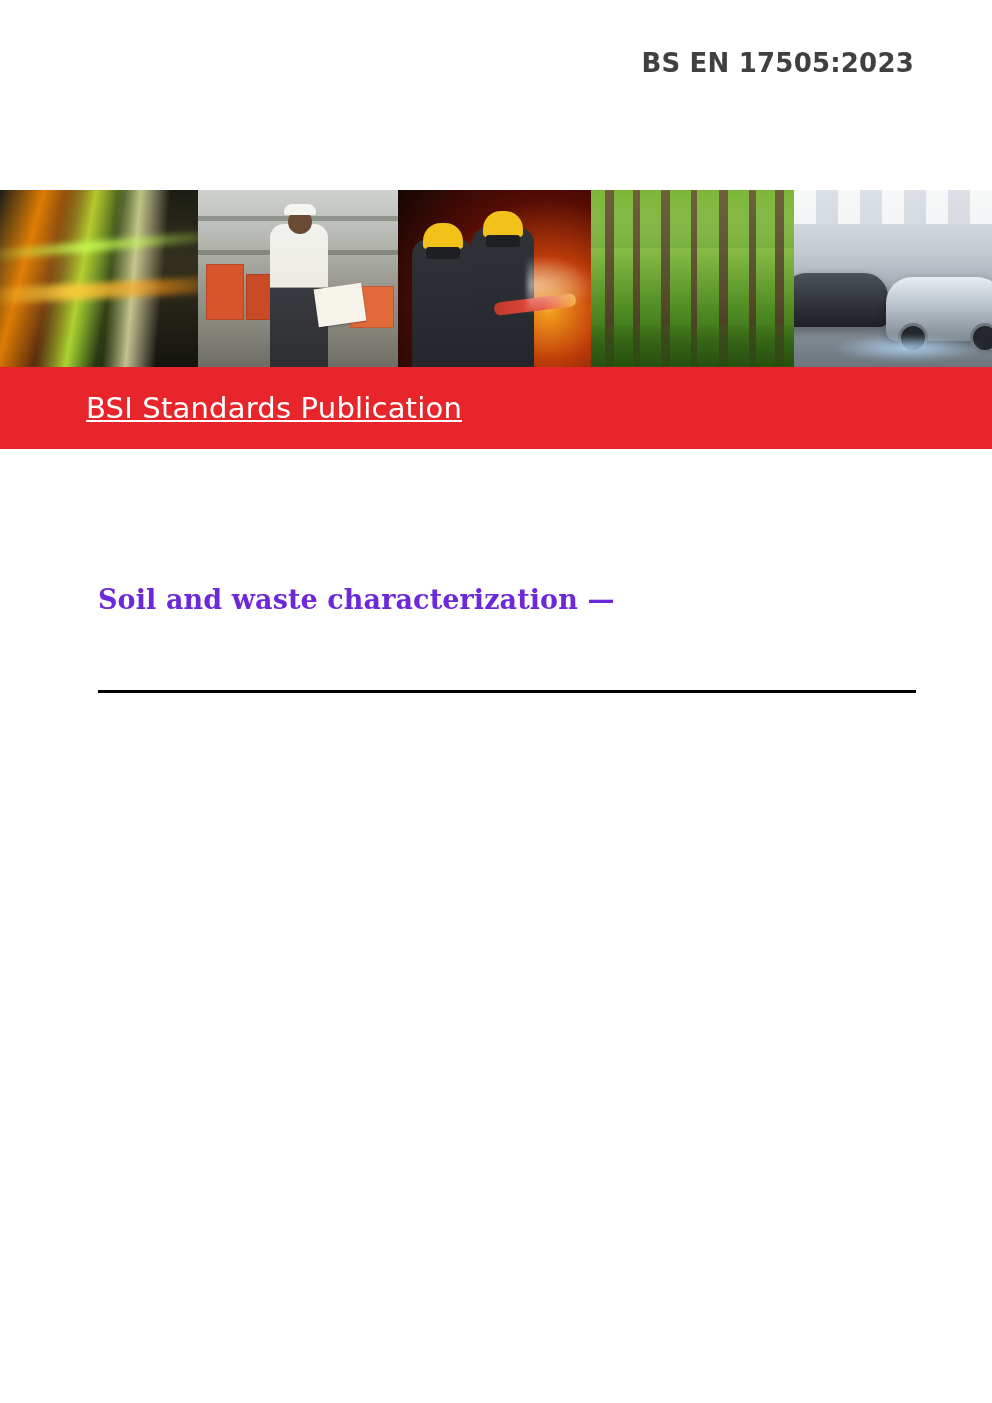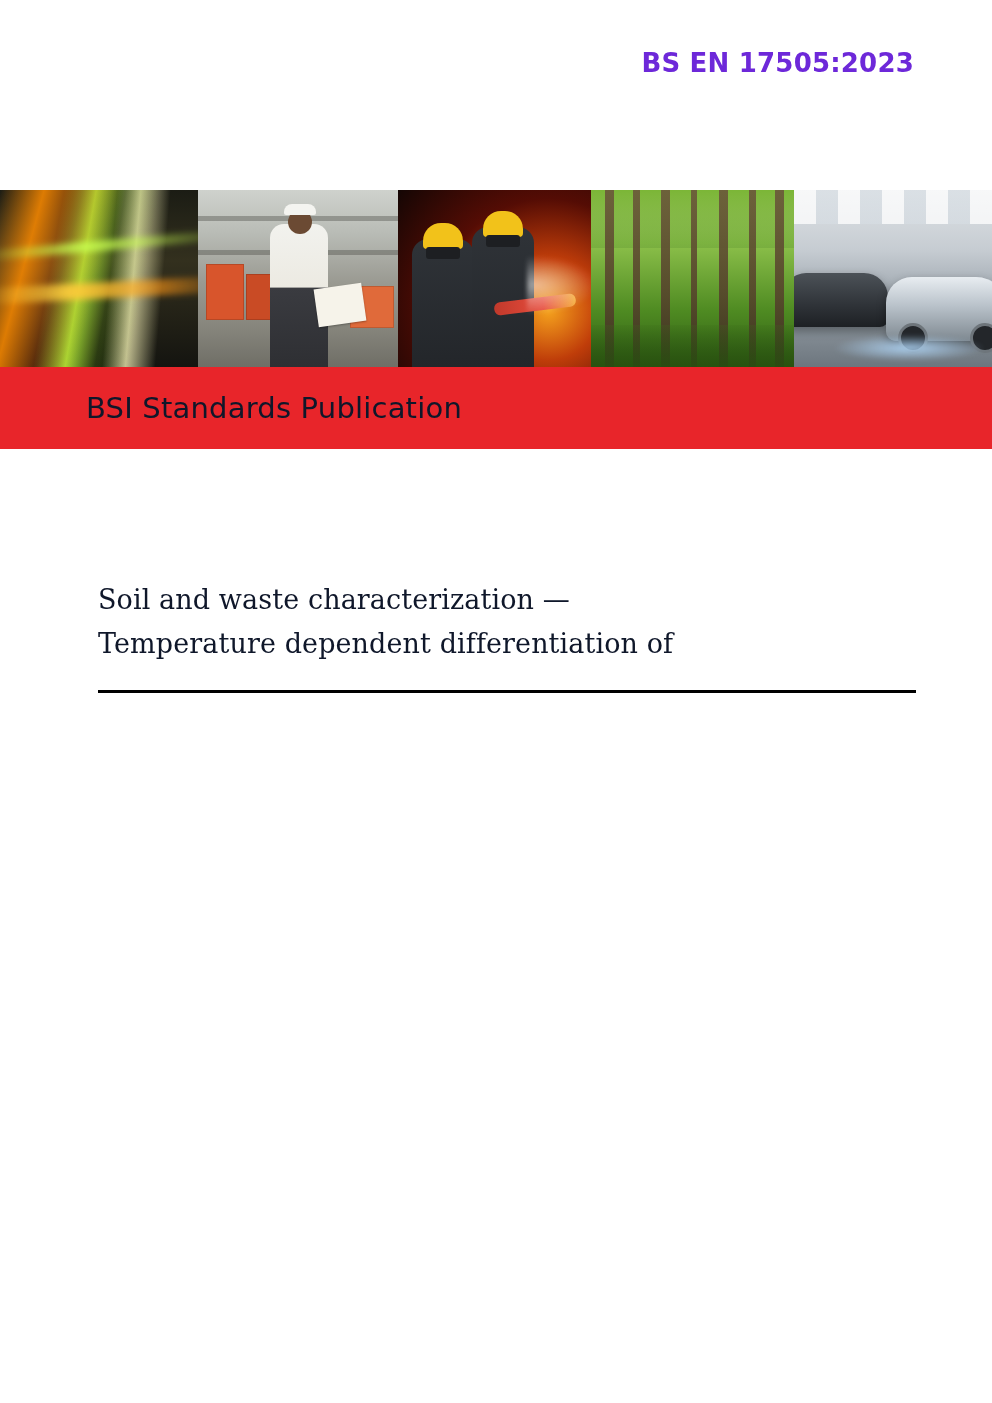--- a/index.html
+++ b/index.html
@@ -22,21 +22,21 @@
   }
 
   
   .std-number {
     position: absolute;
     top: 48px;
     right: 78px;
     font-family: "DejaVu Sans", sans-serif;
     font-size: 26px;
     font-weight: 700;
-    color: #6d28d9;
+    color: #404040;
     letter-spacing: 0.2px;
     white-space: nowrap;
   }
 
   
   .image-strip {
     position: absolute;
     top: 190px;
     left: 0;
     width: 992px;
@@ -273,41 +273,42 @@
     left: 0;
     width: 992px;
     height: 82px;
     background: #e8252a;
   }
   .red-banner-text {
     position: absolute;
     left: 86px;
     top: 50%;
     transform: translateY(-50%);
-    color: #0f172a;
+    color: #ffffff;
     font-family: "DejaVu Sans", sans-serif;
     font-size: 29px;
     font-weight: 400;
     letter-spacing: 0.2px;
     white-space: nowrap;
+    text-decoration: underline;
   }
 
   
   .title-block {
     position: absolute;
     top: 578px;
     left: 98px;
     width: 820px;
   }
   .doc-title {
     font-family: "DejaVu Serif", "Liberation Serif", serif;
     font-size: 27px;
-    font-weight: 400;
+    font-weight: 700;
     line-height: 44px;
-    color: #0f172a;
+    color: #6d28d9;
     margin: 0;
     letter-spacing: 0.1px;
   }
   .title-rule {
     margin-top: 24px;
     width: 818px;
     height: 3px;
     background: #000000;
   }
 
@@ -379,19 +380,19 @@
 
   </div>
 
   <div class="red-banner">
     <div class="red-banner-text">BSI Standards Publication</div>
   </div>
 
   <div class="title-block">
     <h1 class="doc-title">
       <span>Soil and waste characterization —</span><br>
-      <span>Temperature dependent differentiation of</span><br>
+      <br>
     </h1>
     <div class="title-rule"></div>
   </div>
 
 
 </div>
 
 </body></html>

